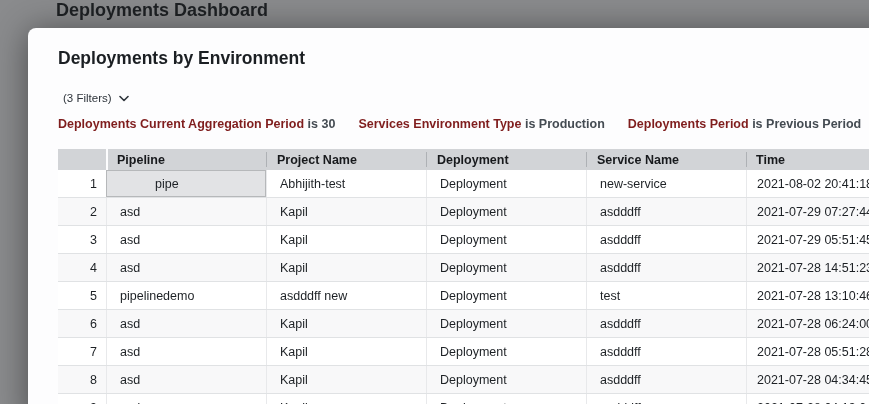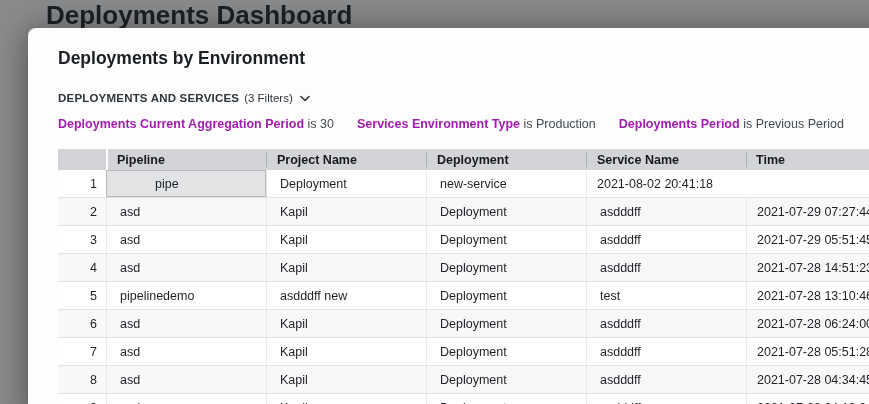--- a/index.html
+++ b/index.html
@@ -2,40 +2,40 @@
 <html><head>
 <meta charset="utf-8">
 <style>
   * { margin:0; padding:0; box-sizing:border-box; }
   html,body { width:869px; height:404px; overflow:hidden;
     font-family:"Liberation Sans", sans-serif; }
   body { position:relative; background:#8a8b8d; }
 
   
   .backdrop { position:absolute; inset:0; background:#8a8b8d; }
-  .page-title { position:absolute; left:46px; top:0px; font-size:26px;
+  .page-title { position:absolute; left:56px; top:0px; font-size:18px;
     font-weight:600; color:#1e2124; white-space:nowrap; }
 
   
   .modal { position:absolute; left:28px; top:28px; width:892px; height:396px;
     background:#fdfdfe; border-radius:8px; box-shadow:0 2px 34px rgba(0,0,0,.45);
     padding:20px 0 0 30px; }
   .modal-title { font-size:17.5px; font-weight:700; color:#1b1f23; }
 
   .filters-header { margin-top:23px; display:flex; align-items:center;
     cursor:pointer; width:max-content; }
   .fh-label { font-size:11.5px; font-weight:700; color:#2e343b; letter-spacing:.2px; }
   .fh-count { font-size:11.5px; font-weight:400; color:#2e343b; margin-left:5px; }
   .fh-chevron { margin-left:7px; display:inline-flex; }
 
   .filters-row { margin-top:13px; font-size:12.5px; color:#444b52;
     display:flex; white-space:nowrap; }
   .filter-item { margin-right:23px; }
-  .f-name { font-weight:700; color:#a21caf; }
-  .f-cond { font-weight:400; }
+  .f-name { font-weight:700; color:#7f1d1d; }
+  .f-cond { font-weight:700; }
 
   
   .table { margin-top:18px; width:858px; font-size:12.5px; color:#1d2125; }
   .thead { display:flex; height:21px; align-items:center; background:#d2d4d7;
     font-weight:700; color:#17191c; }
   .th { height:100%; display:flex; align-items:center; padding-left:11px;
     position:relative; cursor:pointer; }
   .th.sep::before { content:""; position:absolute; left:0; top:3px; bottom:3px;
     width:1px; background:#aeb1b5; }
   .th.gap::before { content:""; position:absolute; left:0; top:0; bottom:0;
@@ -54,21 +54,20 @@
 <body>
 
 <div class="backdrop">
   <h1 class="page-title">Deployments Dashboard</h1>
 </div>
 
 <div class="modal">
   <h2 class="modal-title">Deployments by Environment</h2>
 
   <div class="filters-header">
-    <span class="fh-label">DEPLOYMENTS AND SERVICES</span>
     <span class="fh-count">(3 Filters)</span>
     <span class="fh-chevron">
       <svg width="10" height="7" viewBox="0 0 10 7">
           <path d="M1 1.5l4 4 4-4" fill="none" stroke="#2e343b" stroke-width="1.6" stroke-linecap="round" stroke-linejoin="round"></path>
         </svg>
     </span>
   </div>
 
   <div class="filters-row">
     <span class="filter-item">
@@ -91,20 +90,21 @@
       <div class="th c1 gap">Pipeline</div>
       <div class="th c2 sep">Project Name</div>
       <div class="th c3 sep">Deployment</div>
       <div class="th c4 sep">Service Name</div>
       <div class="th c5 sep">Time</div>
     </div>
 
     <div class="tr">
       <div class="td c0">1</div>
       <div class="td c1 selected-cell">pipe</div>
+      <div class="td c2">Abhijith-test</div>
       <div class="td c3">Deployment</div>
       <div class="td c4">new-service</div>
       <div class="td c5">2021-08-02 20:41:18</div>
     </div>
     <div class="tr alt">
       <div class="td c0">2</div>
       <div class="td c1">asd</div>
       <div class="td c2">Kapil</div>
       <div class="td c3">Deployment</div>
       <div class="td c4">asdddff</div>

